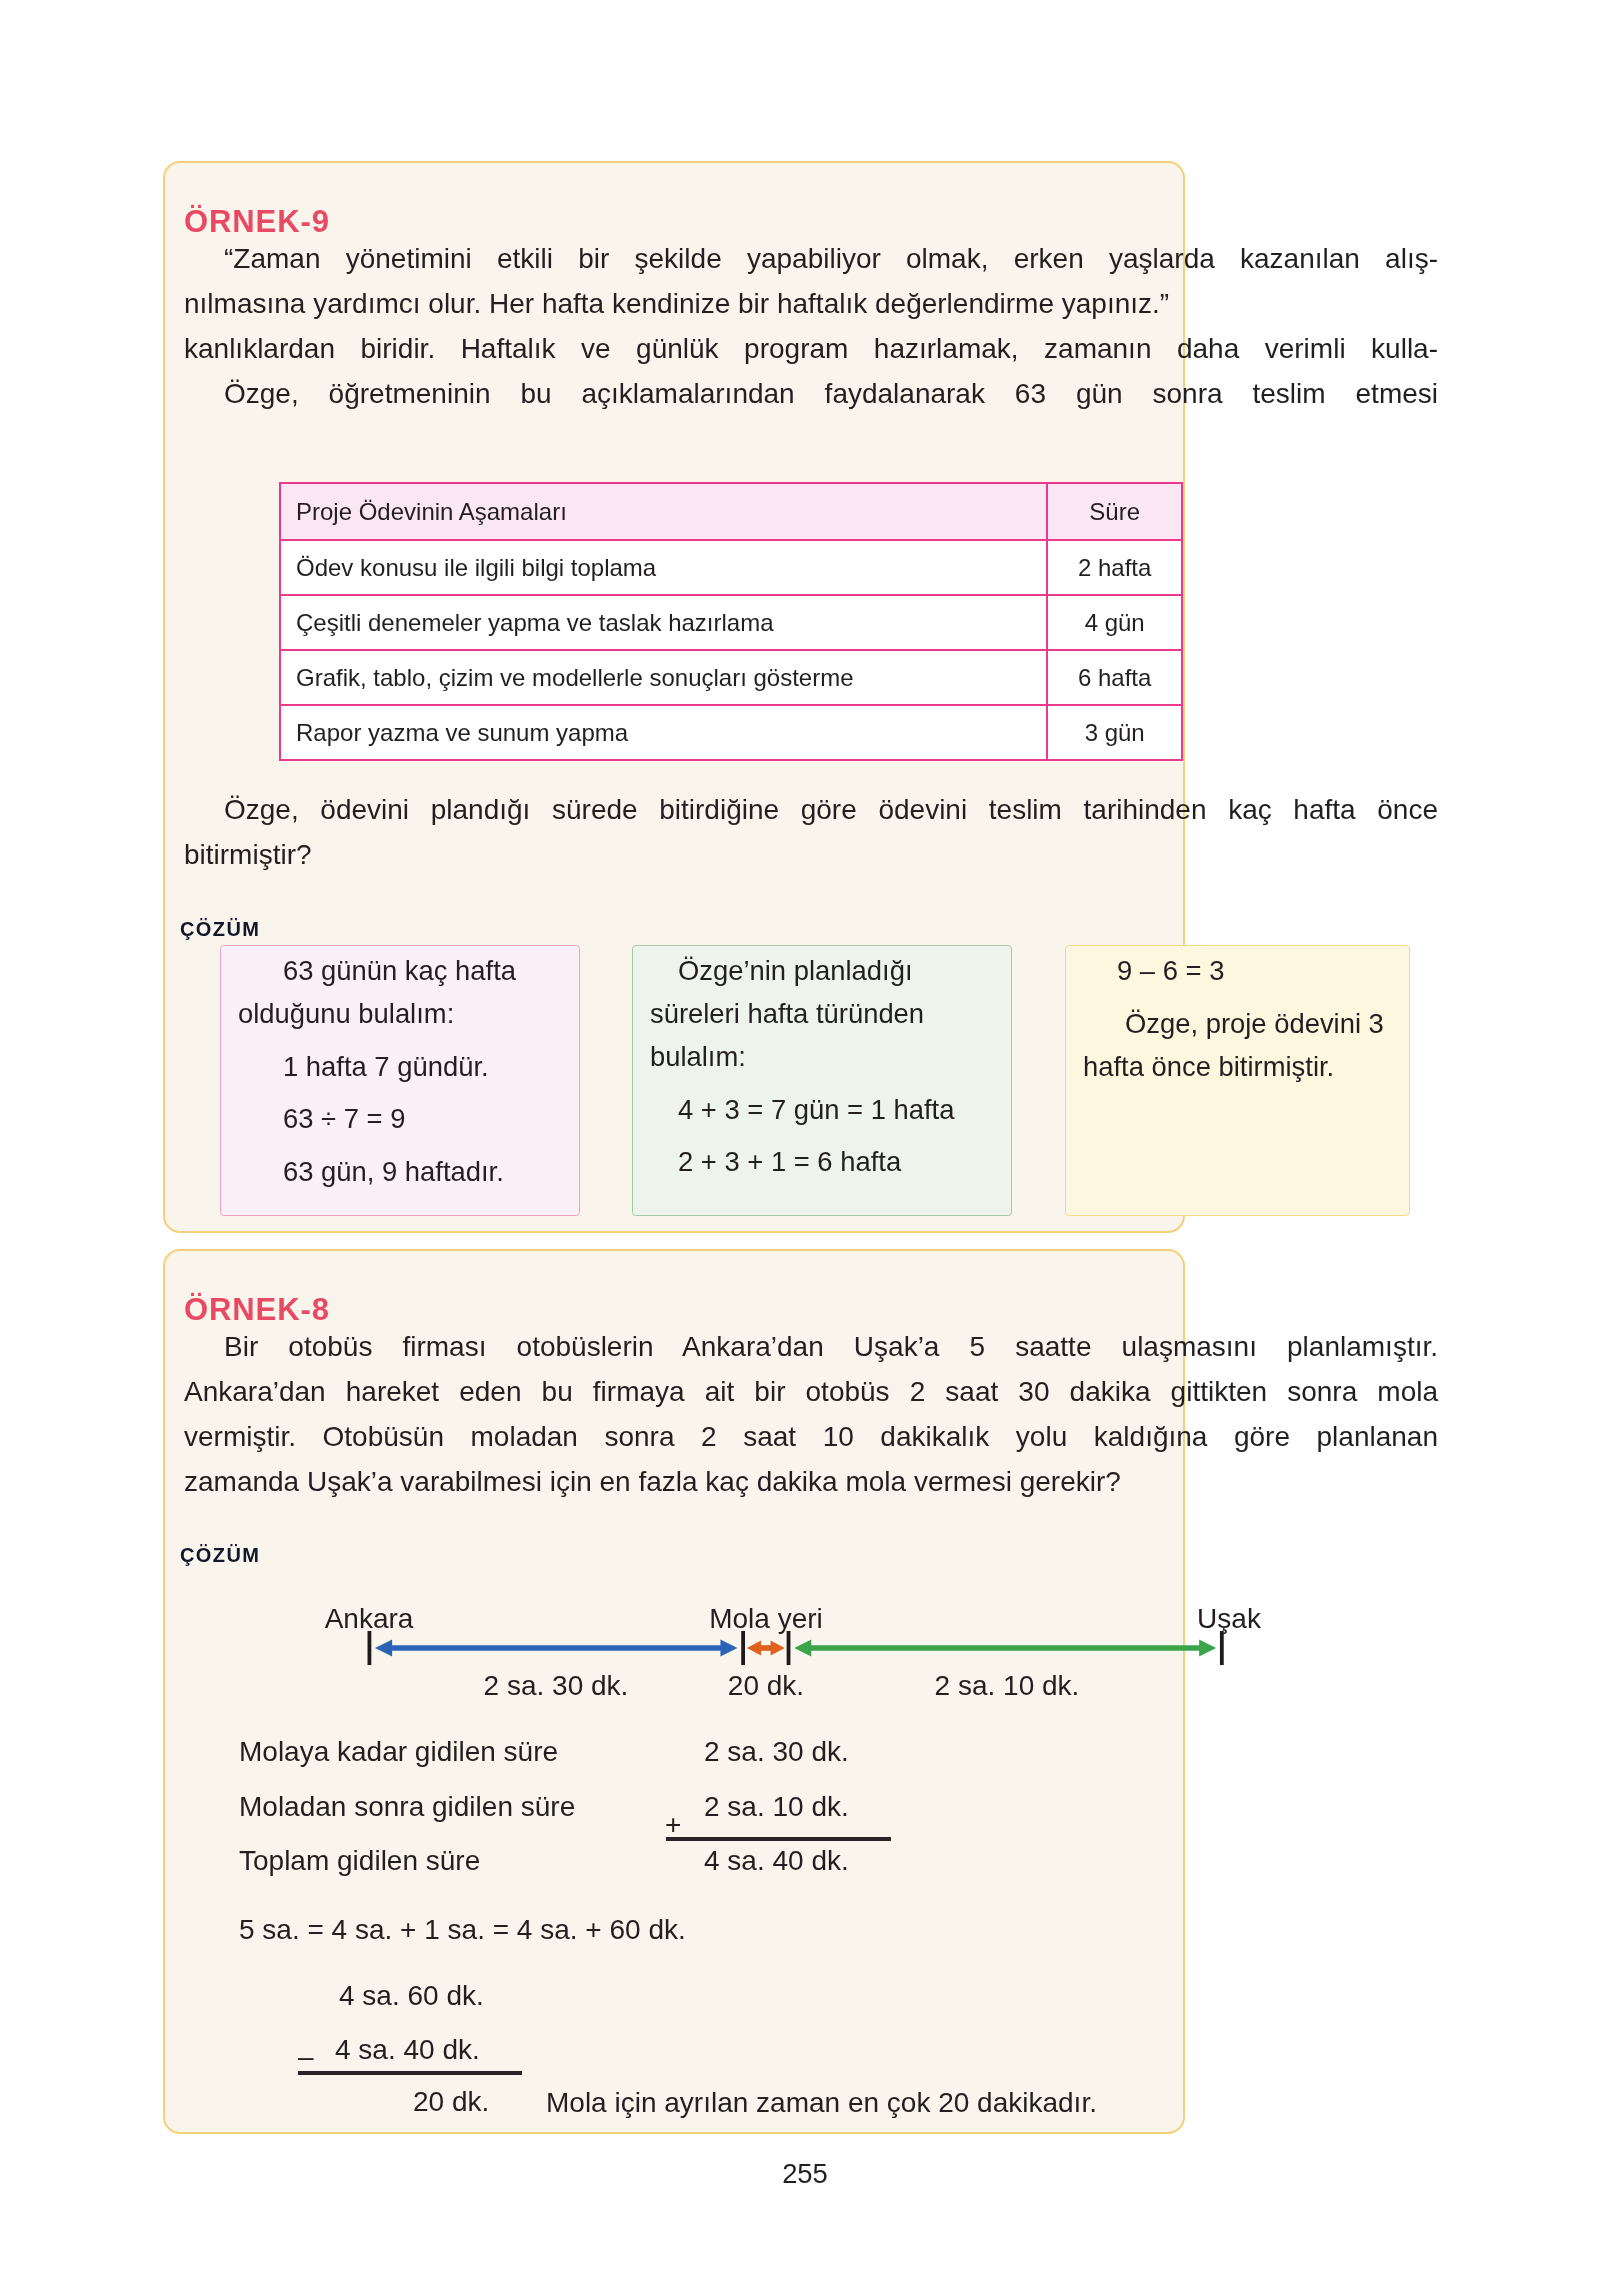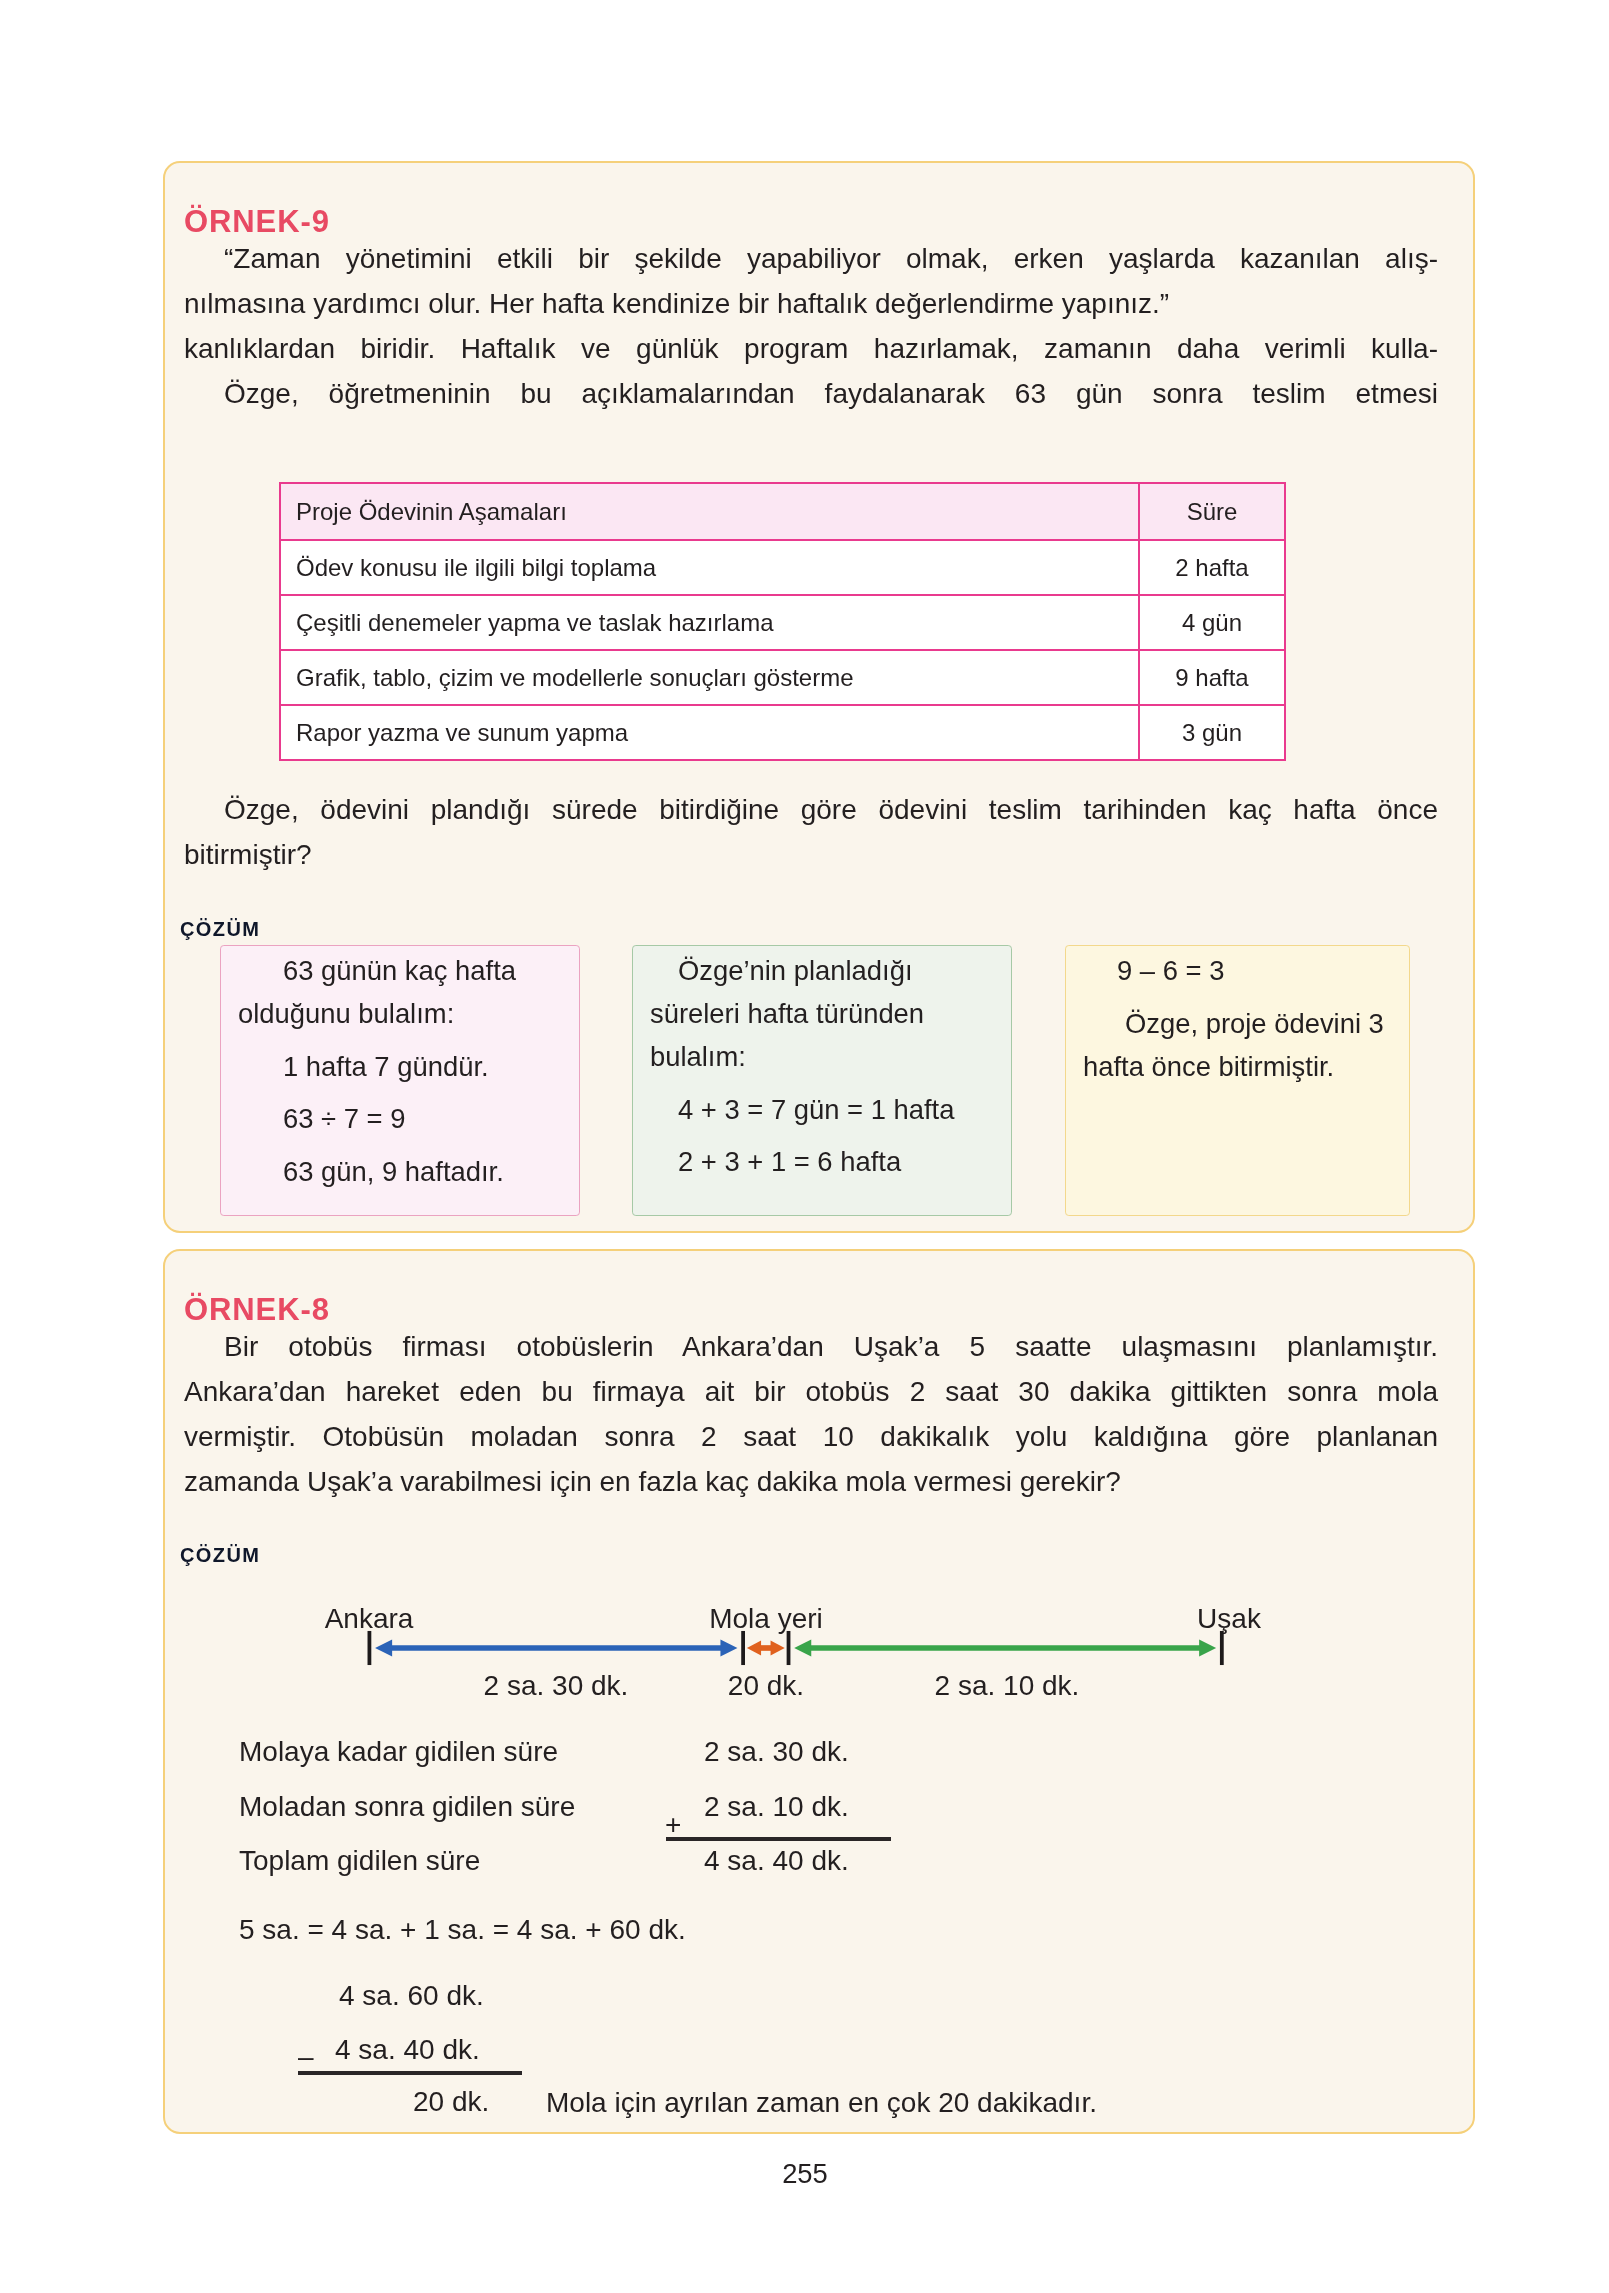--- a/index.html
+++ b/index.html
@@ -1,18 +1,18 @@
 <!DOCTYPE html>
 <html style="font-size:15px"><head>
 <meta charset="utf-8">
 <style>
   html,body{margin:0;padding:0;background:#ffffff;}
   .page{position:relative;width:1610px;height:2294px;background:#ffffff;
         font-family:"Liberation Sans",sans-serif;color:#231f20;overflow:hidden;}
-  .ebox{position:absolute;left:163px;width:1312px;background:#faf5ec;
+  .ebox{position:absolute;left:163px;width:1022px;background:#faf5ec;
         border:2.8px solid #f5d07a;border-radius:17px;box-sizing:border-box;}
   #ex9{top:161px;height:1072px;}
   #ex10{top:1249px;height:885px;}
   .ex-title{position:absolute;left:19px;top:15px;font-size:31px;font-weight:bold;
         color:#e84a63;letter-spacing:0.9px;}
   .para{position:absolute;left:19px;width:1254px;}
   .pline{font-size:28px;line-height:45px;white-space:nowrap;}
   .jfull{white-space:normal;text-align:justify;text-align-last:justify;}
   .ind{text-indent:40px;}
   #ex9 .intro{top:73px;}
@@ -71,21 +71,21 @@
       <tr>
         <td class="c1">Ödev konusu ile ilgili bilgi toplama</td>
         <td class="c2">2 hafta</td>
       </tr>
       <tr>
         <td class="c1">Çeşitli denemeler yapma ve taslak hazırlama</td>
         <td class="c2">4 gün</td>
       </tr>
       <tr>
         <td class="c1">Grafik, tablo, çizim ve modellerle sonuçları gösterme</td>
-        <td class="c2">9 hafta</td>
+        <td class="c2">6 hafta</td>
       </tr>
       <tr>
         <td class="c1">Rapor yazma ve sunum yapma</td>
         <td class="c2">3 gün</td>
       </tr>
     </tbody>
       </table>
 
     <div class="para question">
       <div class="pline jfull ind">Özge, ödevini plandığı sürede bitirdiğine göre ödevini teslim tarihinden kaç hafta önce</div>

